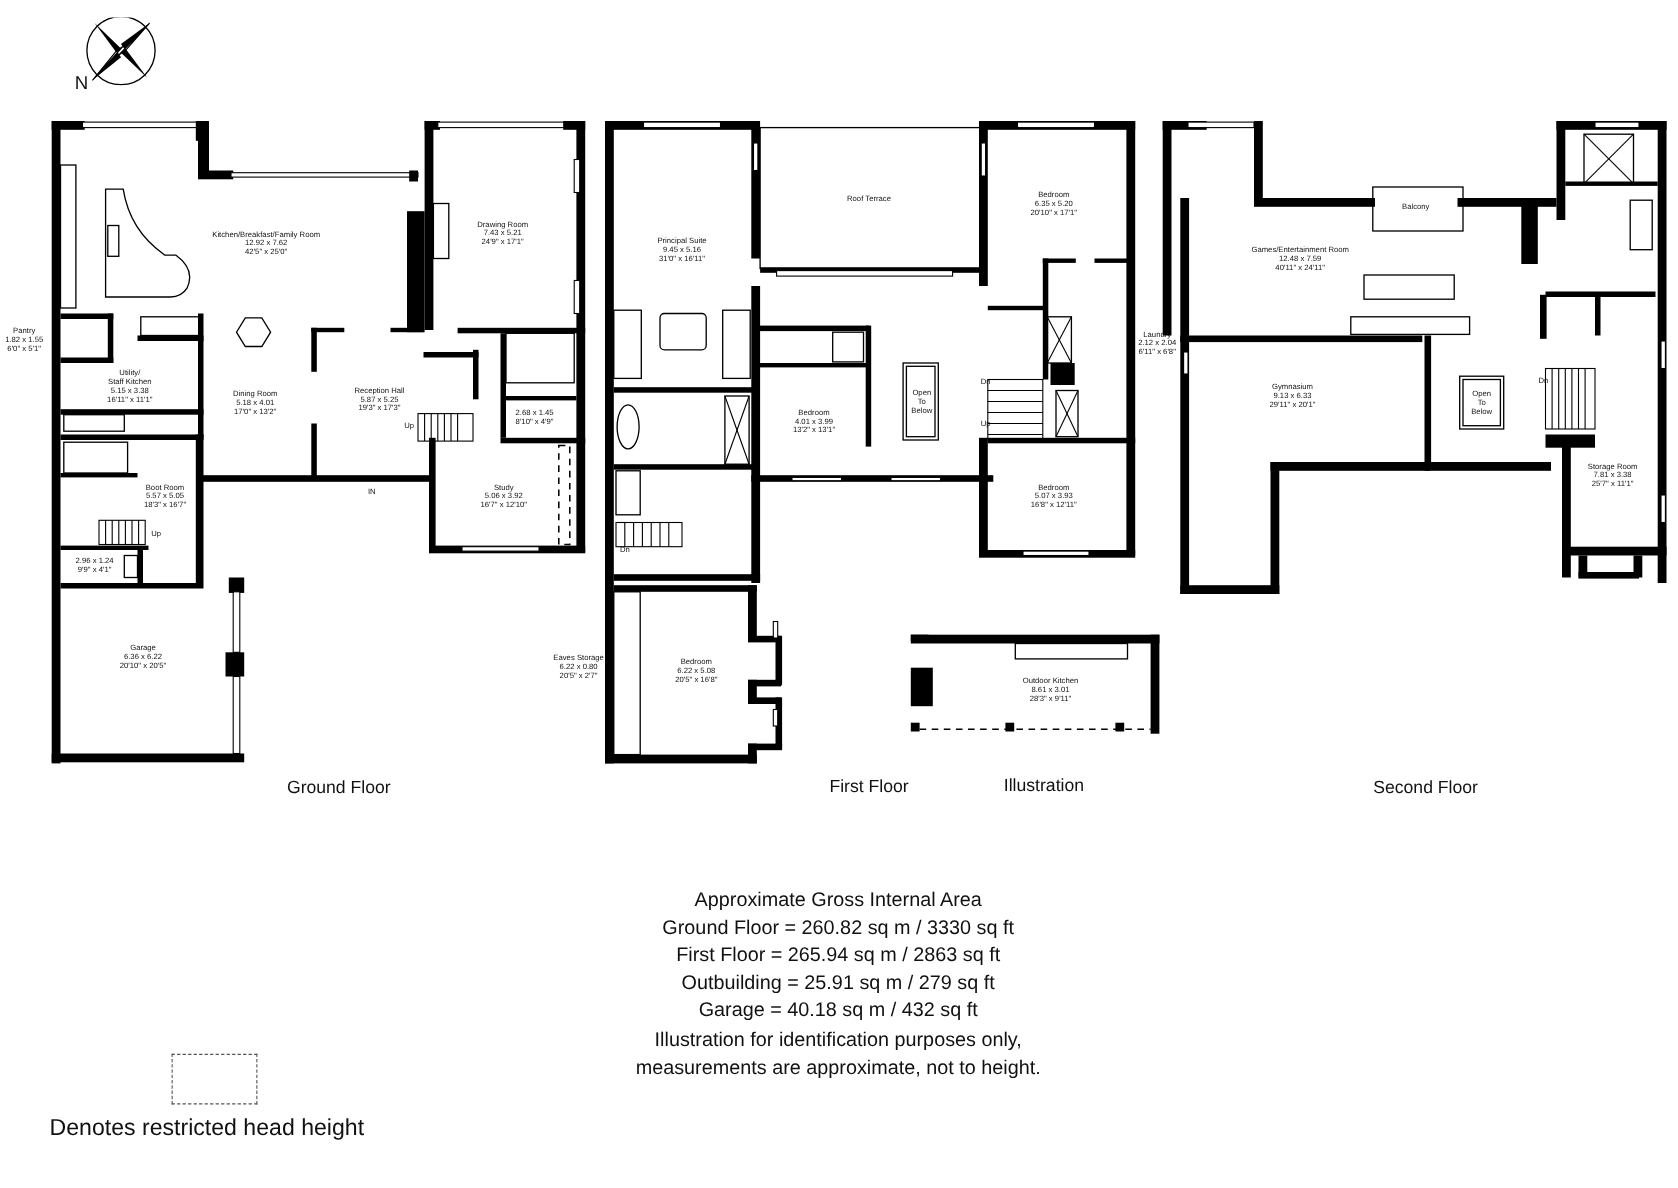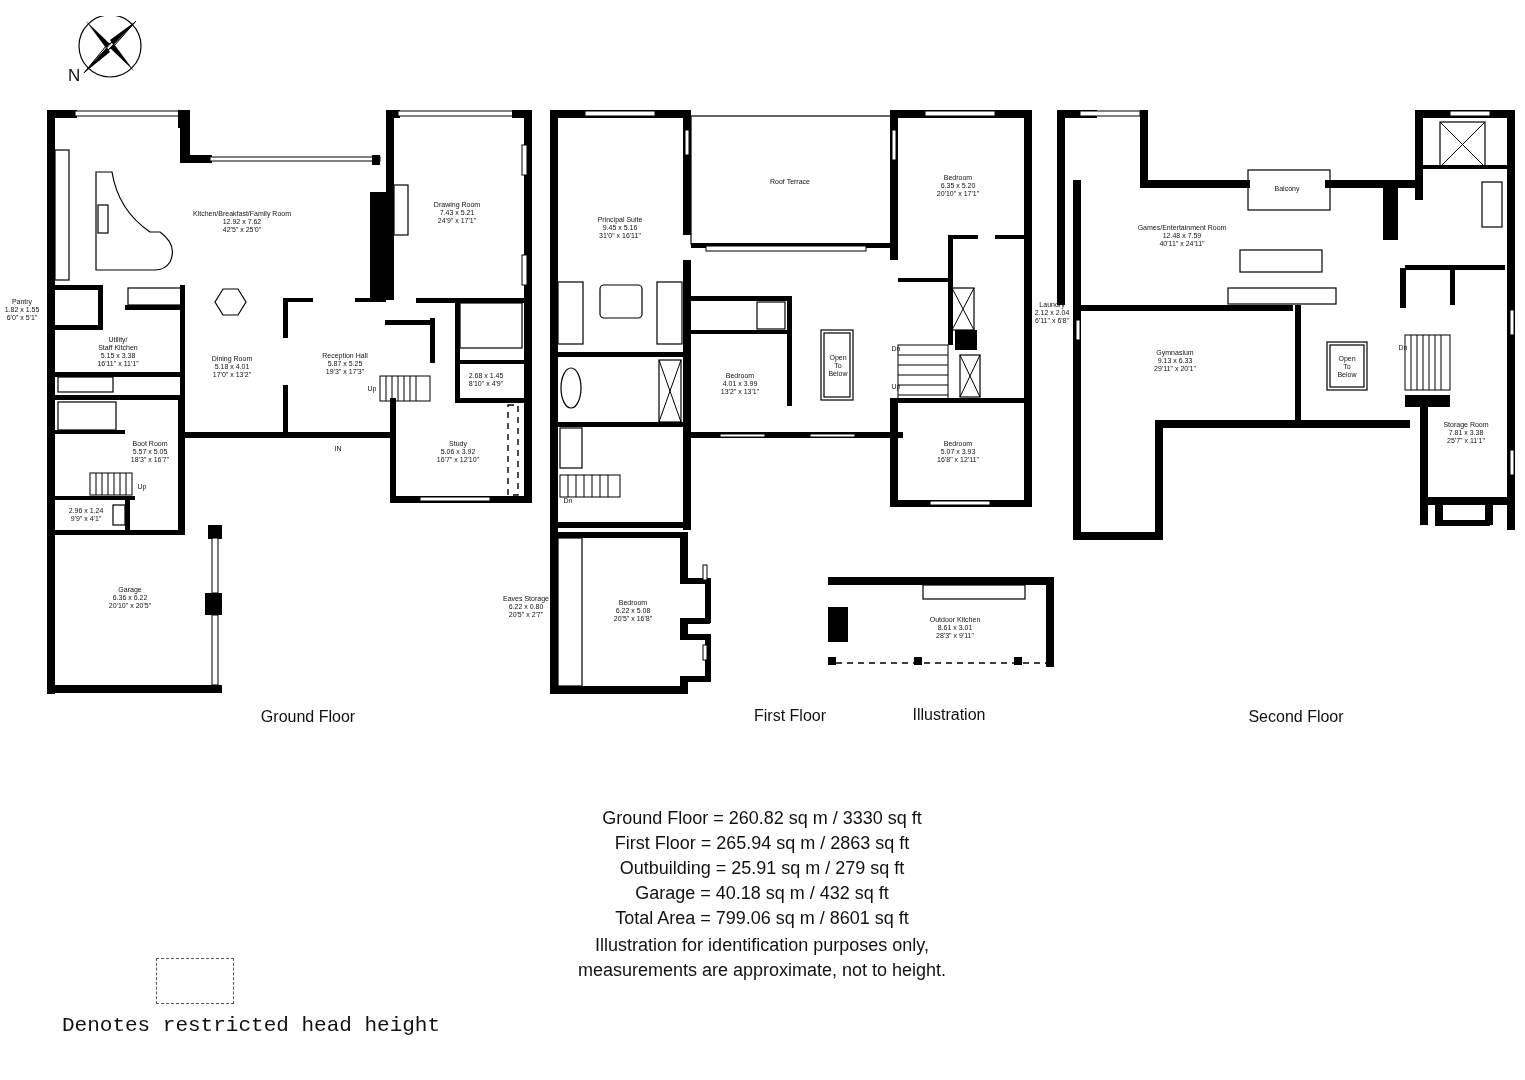--- a/index.html
+++ b/index.html
@@ -8,21 +8,21 @@
   .wall{fill:#000;}
   .thin{fill:none;stroke:#000;stroke-width:1.2;}
   .win{fill:#fff;stroke:#000;stroke-width:1;}
   .dash{fill:none;stroke:#000;stroke-width:1.4;stroke-dasharray:6,5;}
   .room{position:absolute;text-align:center;font-size:7px;line-height:8px;transform:translate(-50%,-50%);white-space:nowrap;color:#111;}
   .room div{margin:0;}
   .floor-label{position:absolute;font-size:16px;transform:translateX(-50%);white-space:nowrap;}
   .areas{position:absolute;left:762px;top:806px;transform:translateX(-50%);text-align:center;font-size:18px;line-height:25px;white-space:nowrap;}
   .areas .disc{line-height:25px;margin-top:2px;}
   .legend-box{position:absolute;left:156px;top:958px;width:78px;height:46px;border:1.5px dashed #555;box-sizing:border-box;}
-  .legend-text{position:absolute;left:62px;top:1014px;font-size:21px;white-space:nowrap;font-family:Liberation Mono, monospace;}
+  .legend-text{position:absolute;left:45px;top:1014px;font-size:21px;white-space:nowrap;}
   .compass{position:absolute;left:76px;top:16px;}
   .compass-n{position:absolute;left:68px;top:66px;font-size:17px;}
   .small{font-size:7px;position:absolute;transform:translate(-50%,-50%);}
 </style>
 </head>
 <body>
 
 <svg class="compass" width="68" height="62" viewBox="0 0 68 62">
   <circle cx="34" cy="30" r="31" fill="none" stroke="#000" stroke-width="1.2"></circle>
   <polygon points="8,57 30,30 34,36" fill="#000"></polygon>
@@ -423,23 +423,23 @@
     <div>25'7" x 11'1"</div>
 </div>
 <div class="small" style="left:1403px;top:347px">Dn</div>
 
 <div class="floor-label" style="left:308px;top:708px">Ground Floor</div>
 <div class="floor-label" style="left:790px;top:707px">First Floor</div>
 <div class="floor-label" style="left:949px;top:706px">Illustration</div>
 <div class="floor-label" style="left:1296px;top:708px">Second Floor</div>
 
 <div class="areas">
+  <div>Approximate Gross Internal Area</div>
   <div>Ground Floor = 260.82 sq m / 3330 sq ft</div>
   <div>First Floor = 265.94 sq m / 2863 sq ft</div>
   <div>Outbuilding = 25.91 sq m / 279 sq ft</div>
   <div>Garage = 40.18 sq m / 432 sq ft</div>
-  <div>Total Area = 799.06 sq m / 8601 sq ft</div>
   <div class="disc">Illustration for identification purposes only,</div>
   <div>measurements are approximate, not to height.</div>
 </div>
 
 <div class="legend-box"></div>
 <div class="legend-text">Denotes restricted head height</div>
 
 </body></html>

